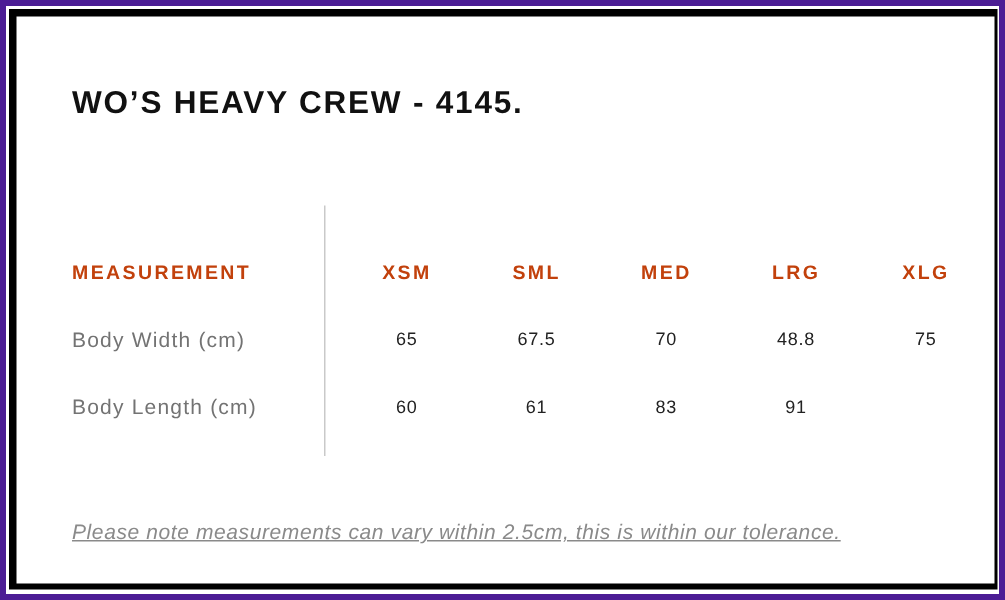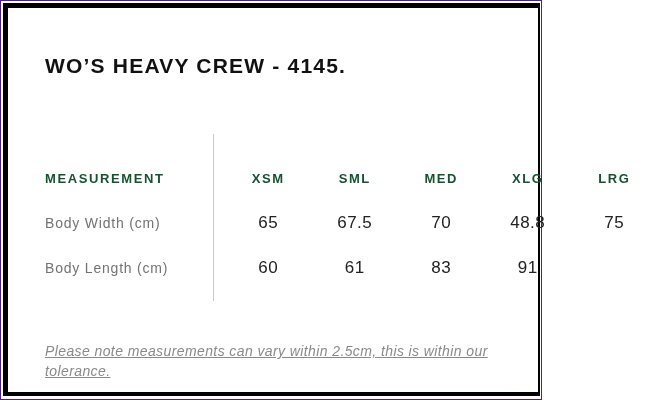--- a/index.html
+++ b/index.html
@@ -4,24 +4,24 @@
 <style>
   * { margin: 0; padding: 0; box-sizing: border-box; }
   html, body { width: 670px; height: 400px; background: #ffffff; }
   body {
     font-family: "Liberation Sans", sans-serif;
     color: #1a1a1a;
     overflow: hidden;
   }
   .screen {
     position: relative;
-    width: 542px;
+    width: 670px;
     height: 400px;
     background: #ffffff;
-    border: 1px solid #4c1d95;
+    border: 4px solid #4c1d95;
   }
   .frame {
     position: absolute;
     top: 2px; left: 2px; right: 1px; bottom: 3px;
     border-style: solid;
     border-color: #000000;
     border-width: 5px 2px 4px 5px;
     background: #ffffff;
   }
   .title {
@@ -57,30 +57,30 @@
     justify-content: center;
   }
   .cell.label-col {
     justify-content: flex-start;
     padding-left: 0;
   }
   .th {
     font-size: 13px;
     font-weight: 700;
     letter-spacing: 1.6px;
-    color: #14532d;
+    color: #c2410c;
   }
   .row-label {
     font-size: 14px;
     font-weight: 400;
     letter-spacing: 0.8px;
     color: #737373;
   }
   .val {
-    font-size: 17px;
+    font-size: 12px;
     font-weight: 400;
     letter-spacing: 0.5px;
     color: #222222;
   }
   .note {
     margin: 51px 0 0 37px;
     font-size: 14px;
     line-height: 20px;
     font-style: italic;
     letter-spacing: 0.4px;
@@ -98,22 +98,22 @@
 
     <div class="table-wrap">
       <div class="divider"></div>
 
       <div class="grid">
 
         <div class="cell label-col th">MEASUREMENT</div>
         <div class="cell th">XSM</div>
         <div class="cell th">SML</div>
         <div class="cell th">MED</div>
+        <div class="cell th">LRG</div>
         <div class="cell th">XLG</div>
-        <div class="cell th">LRG</div>
 
         <div class="cell label-col row-label">Body Width (cm)</div>
         <div class="cell val">65</div>
         <div class="cell val">67.5</div>
         <div class="cell val">70</div>
         <div class="cell val">48.8</div>
         <div class="cell val">75</div>
 
         <div class="cell label-col row-label">Body Length (cm)</div>
         <div class="cell val">60</div>

